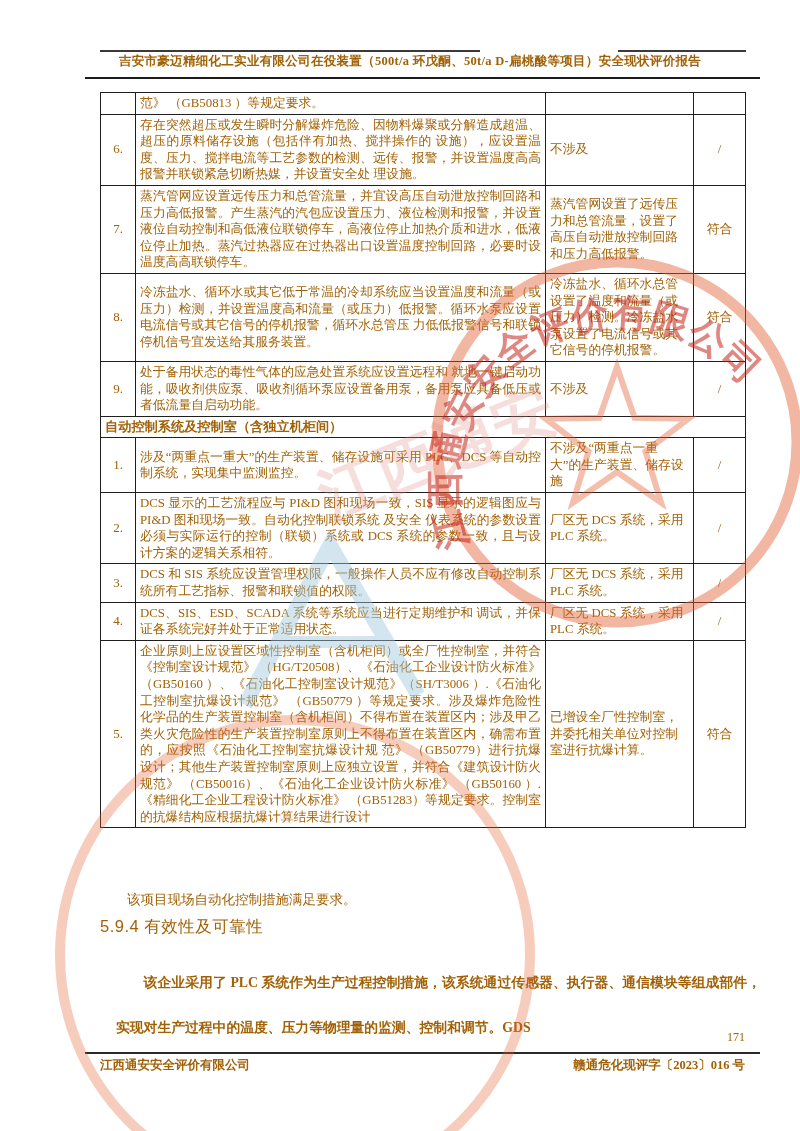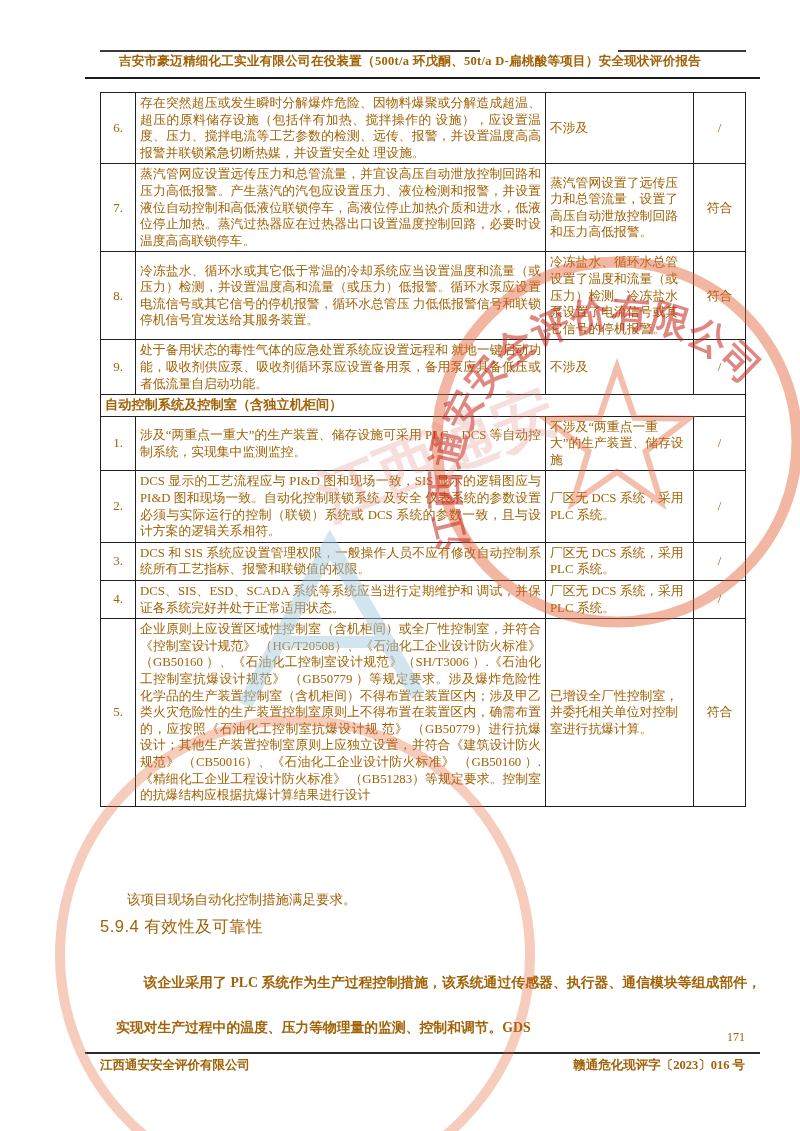--- a/index.html
+++ b/index.html
@@ -68,20 +68,26 @@
   <div class="header-rule"></div>
 
   <table class="compliance">
     <colgroup>
       <col style="width:35px">
       <col style="width:410px">
       <col style="width:148px">
       <col style="width:52px">
     </colgroup>
     <tbody id="tbody">
+        <tr>
+          <td class="row-number"></td>
+          <td class="row-content">范》 （GB50813 ）等规定要求。</td>
+          <td class="row-status"></td>
+          <td class="row-conclusion"></td>
+        </tr>
         <tr>
           <td class="row-number">6.</td>
           <td class="row-content">存在突然超压或发生瞬时分解爆炸危险、因物料爆聚或分解造成超温、超压的原料储存设施（包括伴有加热、搅拌操作的 设施），应设置温度、压力、搅拌电流等工艺参数的检测、远传、报警，并设置温度高高报警并联锁紧急切断热媒，并设置安全处 理设施。</td>
           <td class="row-status">不涉及</td>
           <td class="row-conclusion">/</td>
         </tr>
         <tr>
           <td class="row-number">7.</td>
           <td class="row-content">蒸汽管网应设置远传压力和总管流量，并宜设高压自动泄放控制回路和压力高低报警。产生蒸汽的汽包应设置压力、液位检测和报警，并设置液位自动控制和高低液位联锁停车，高液位停止加热介质和进水，低液位停止加热。蒸汽过热器应在过热器出口设置温度控制回路，必要时设温度高高联锁停车。</td>
           <td class="row-status">蒸汽管网设置了远传压力和总管流量，设置了高压自动泄放控制回路和压力高低报警。</td>

